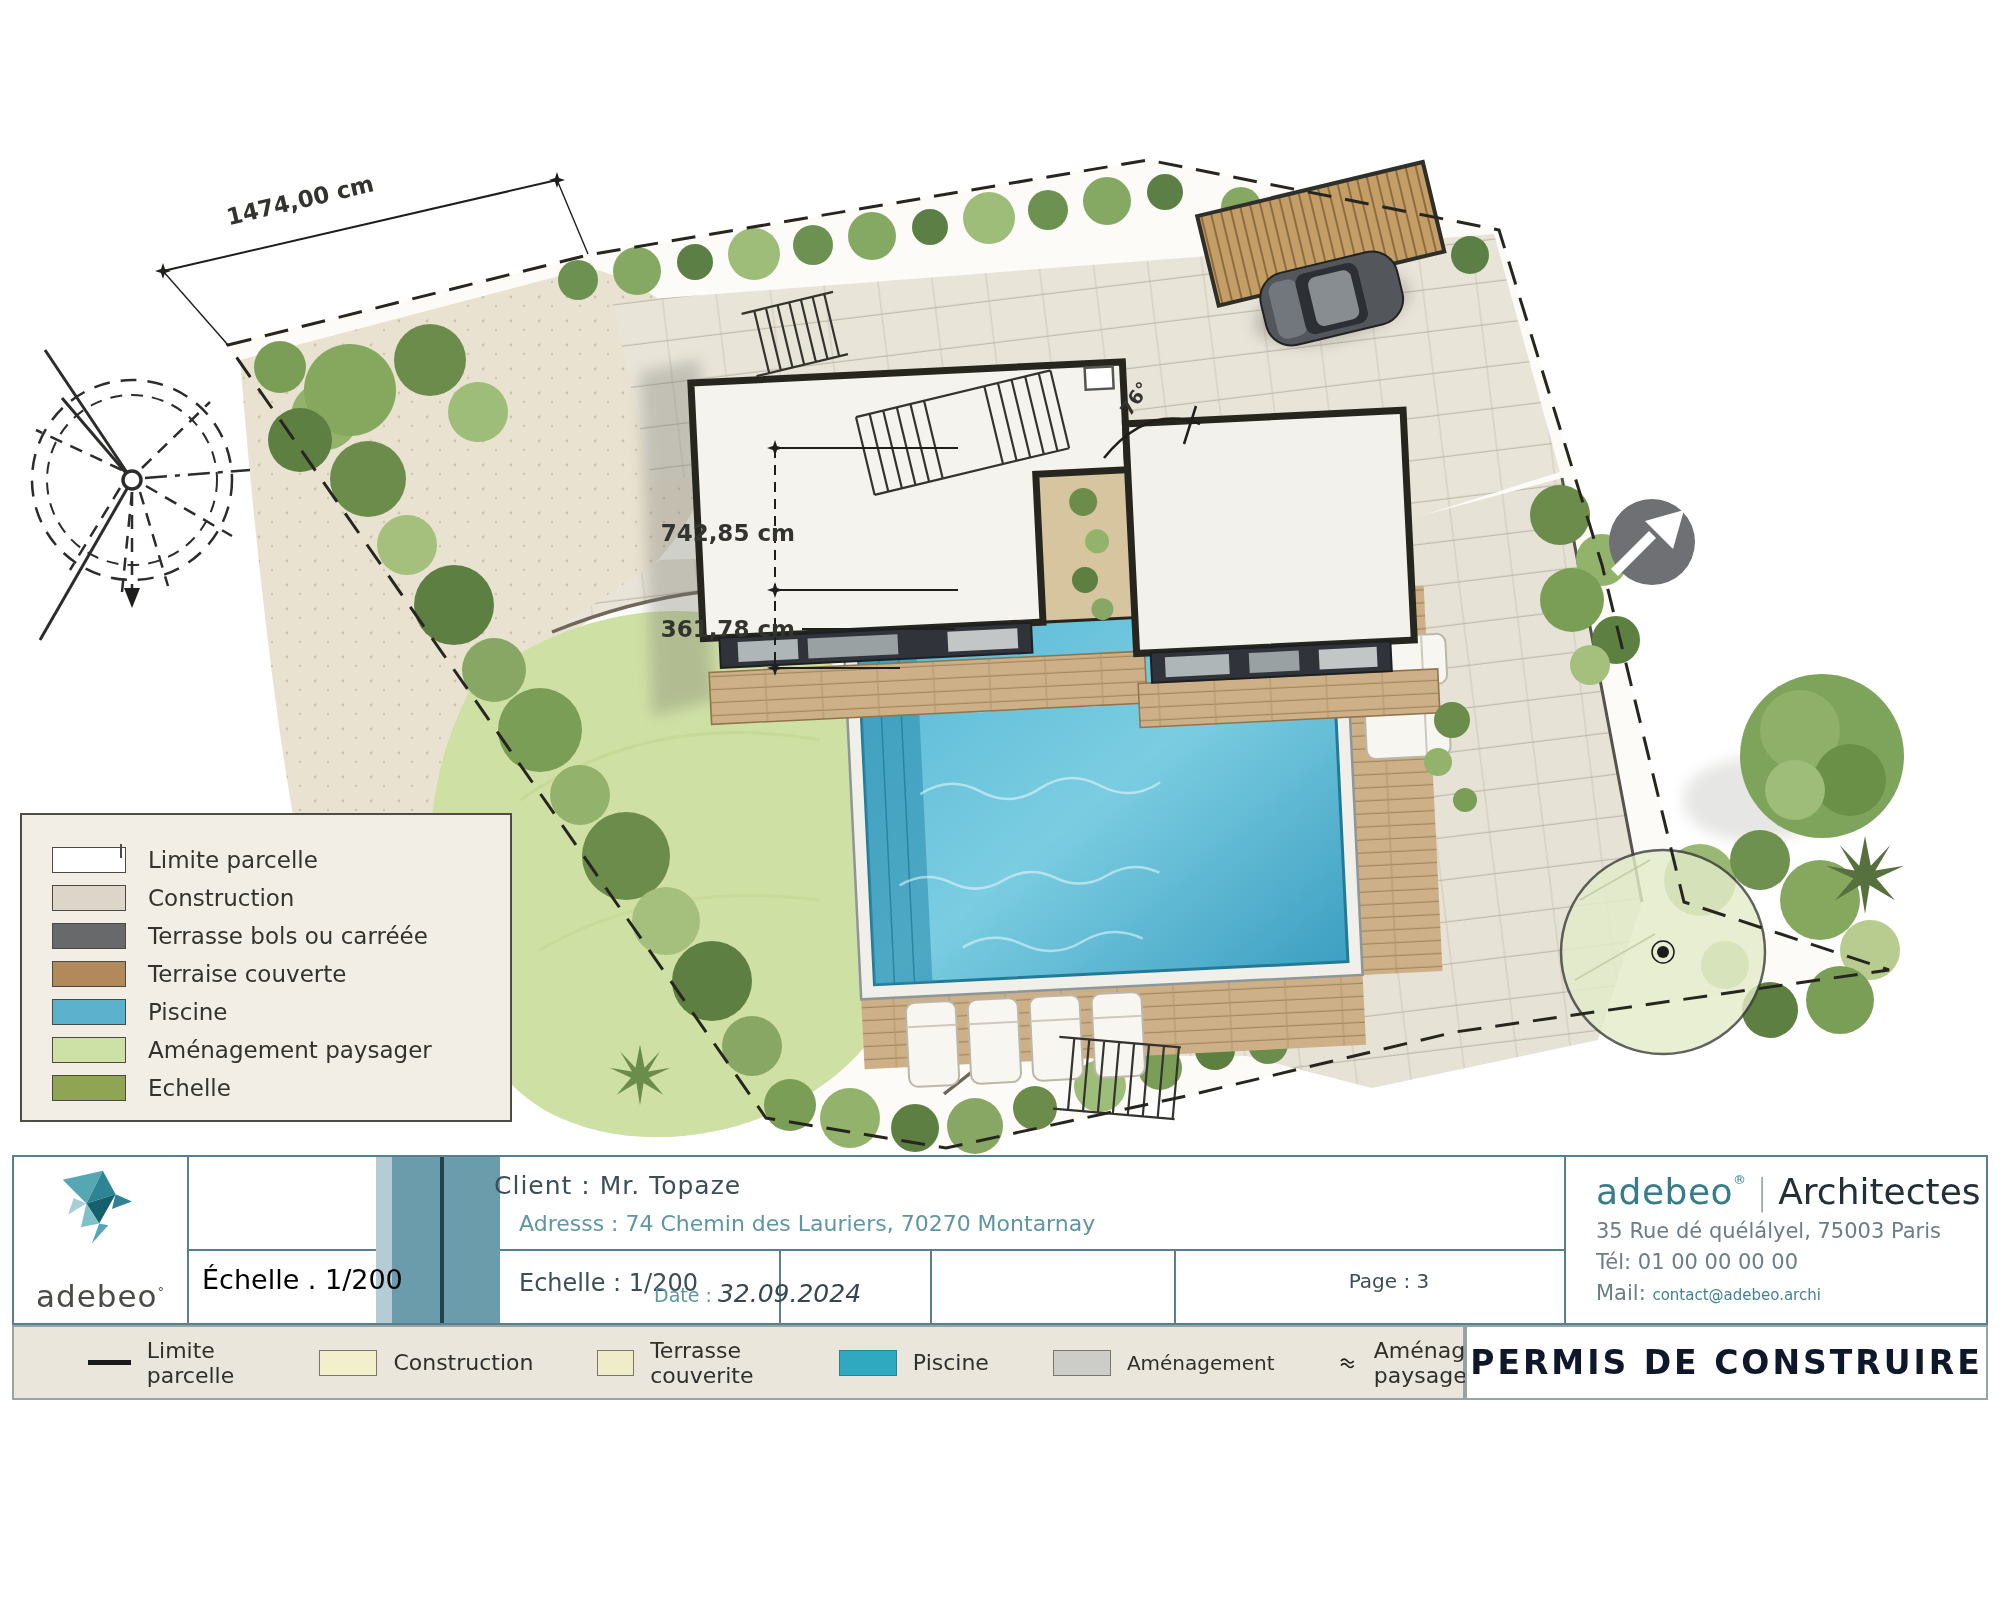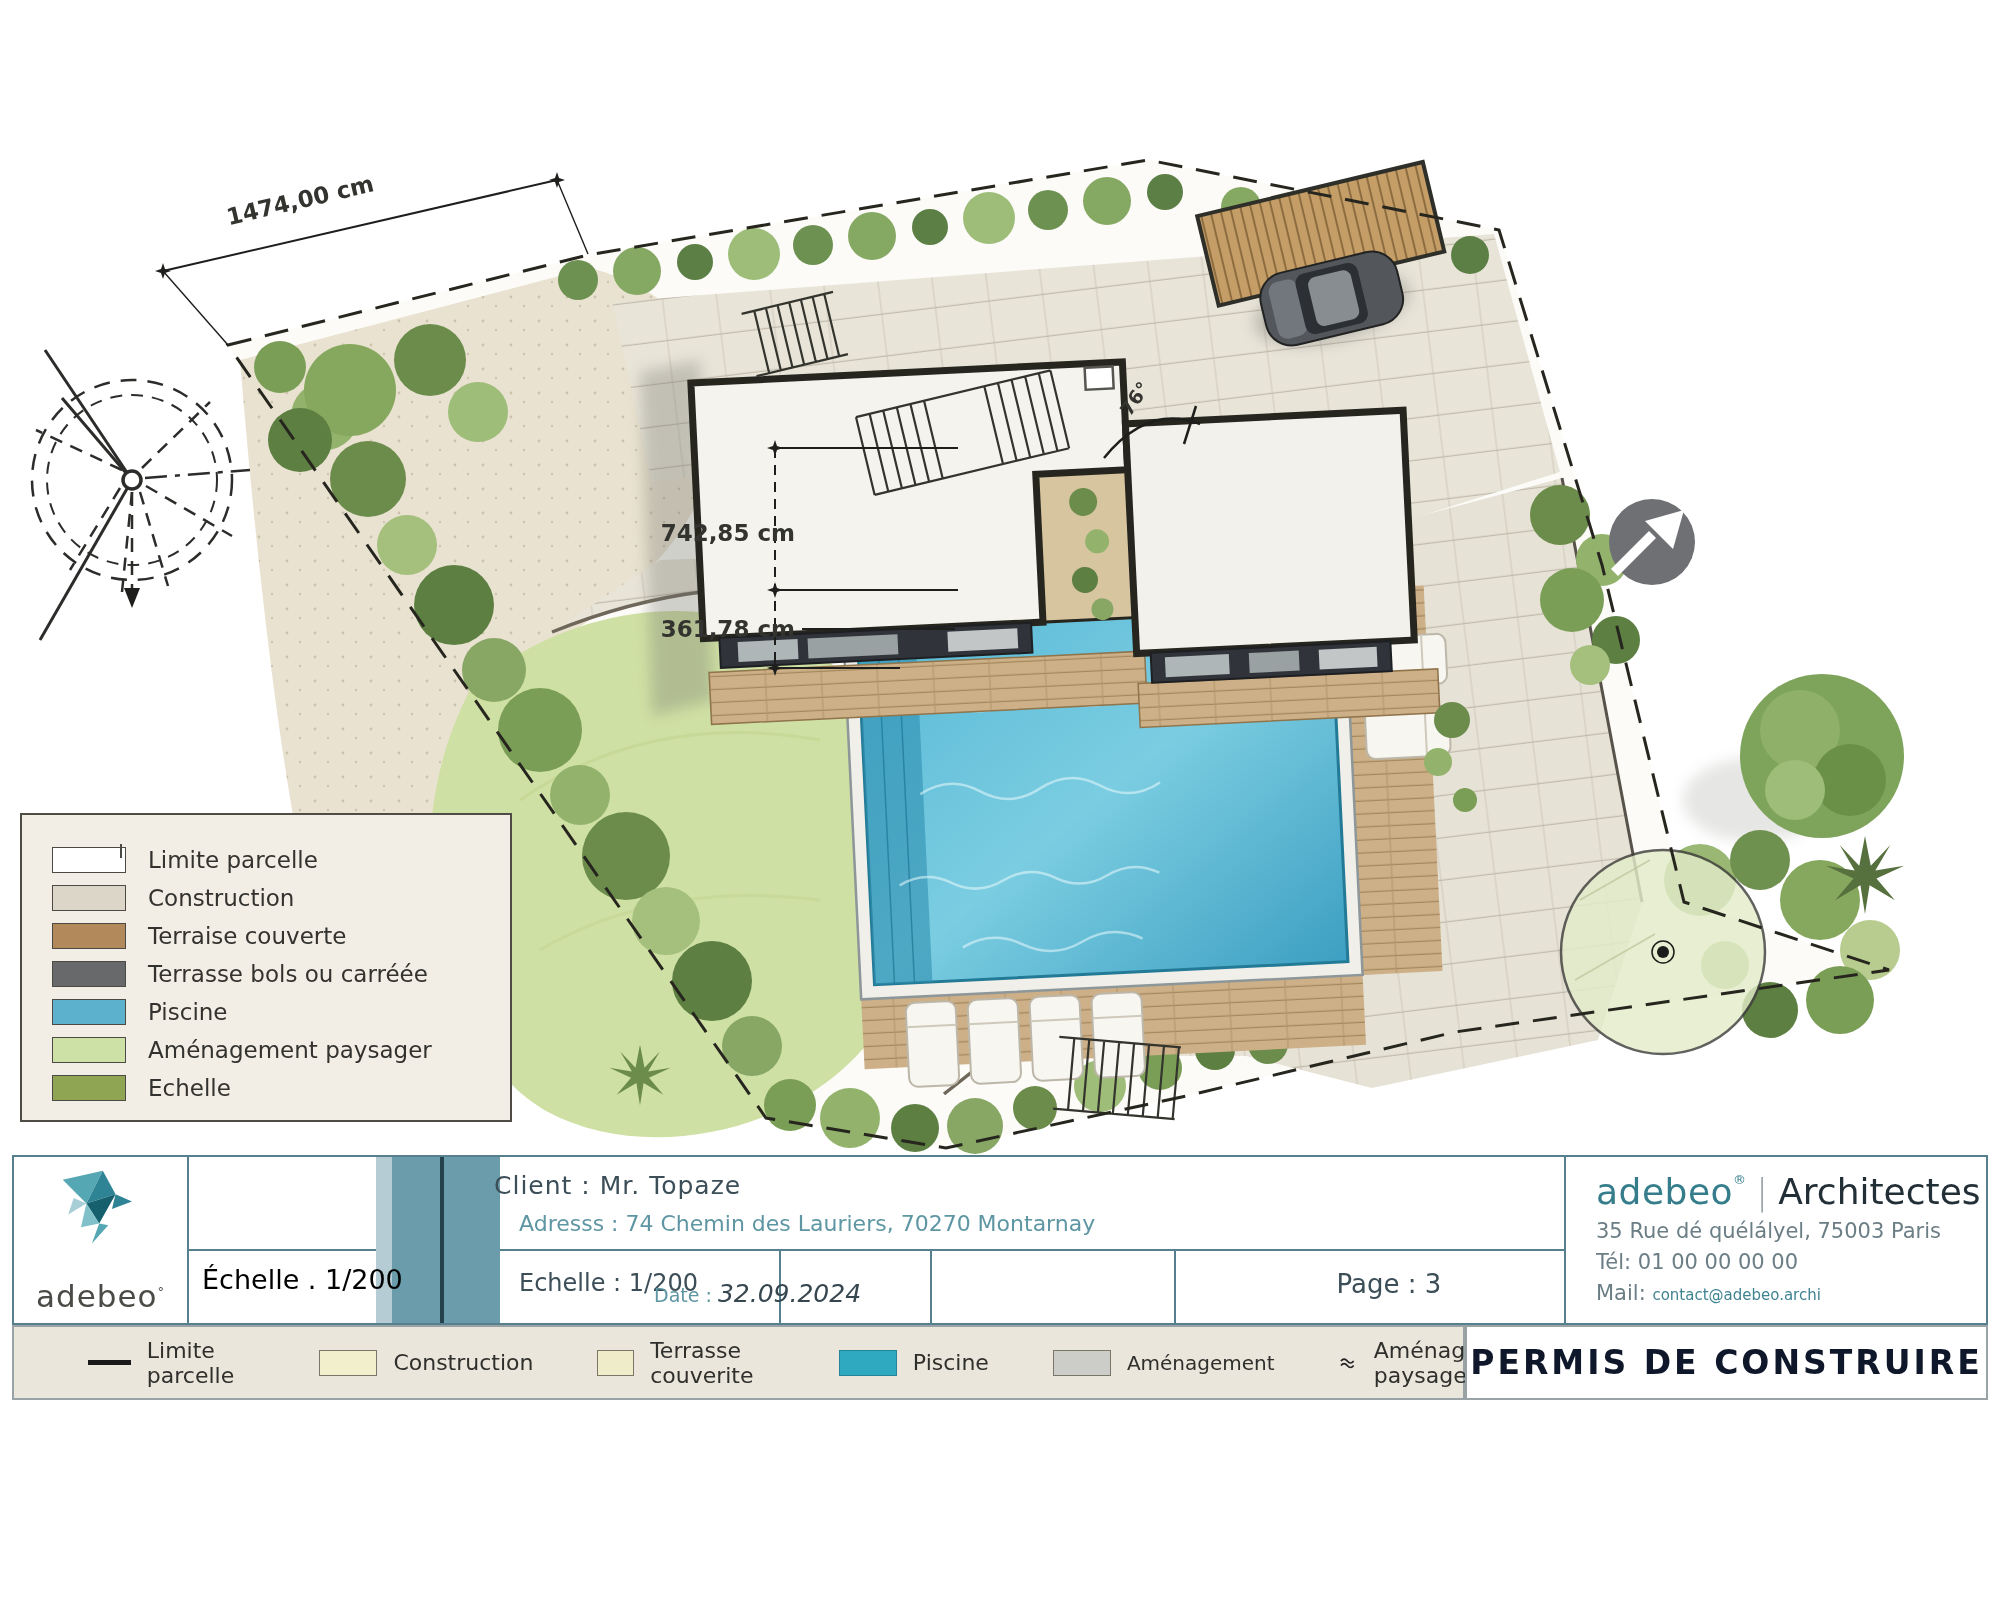--- a/index.html
+++ b/index.html
@@ -24,21 +24,21 @@
   .stripe{position:absolute;top:0;bottom:0;}
   #logo-cell{position:absolute;left:0;top:0;width:173px;height:100%;display:flex;flex-direction:column;
     align-items:center;justify-content:center;gap:27px;}
   #logo-word{font-size:31px;color:#4a4a46;letter-spacing:1px;margin-top:2px;}
   #logo-word sup{font-size:13px;}
   .tb-client{position:absolute;left:480px;top:14px;font-size:25px;letter-spacing:1px;color:#3c4e57;}
   .tb-addr{position:absolute;left:505px;top:54px;font-size:22px;color:#5e96a3;}
   .tb-echelle2{position:absolute;left:505px;top:112px;font-size:24px;color:#3c4e57;}
   .tb-date{position:absolute;left:640px;top:122px;font-size:19px;color:#5e96a3;}
   .tb-date i{color:#37474f;font-size:25px;}
-  .tb-page{position:absolute;left:1160px;width:430px;top:112px;text-align:center;font-size:26px;color:#3c4e57;}
+  .tb-page{position:absolute;left:1160px;width:430px;top:112px;text-align:center;font-size:20px;color:#3c4e57;}
   .tb-left-scale{position:absolute;left:188px;top:107px;font-size:27px;color:#000000;}
   #firm{position:absolute;left:1550px;top:0;right:0;bottom:0;padding:14px 0 0 32px;}
   #firm-name{font-size:36px;}
   #firm-name .fn1{color:#367d8c;letter-spacing:.5px;}
   #firm-name .reg{font-size:13px;color:#367d8c;vertical-align:20px;}
   #firm-name .div{color:#9aa5aa;font-weight:200;padding:0 10px;}
   #firm-name .fn2{color:#232f36;}
   .firm-sub{font-size:21px;color:#6b7e85;margin-top:7px;}
   .firm-sub .mailv{color:#3f8391;font-size:15px;}
 
@@ -352,26 +352,26 @@
   <div id="legendbox">
     <div class="lg-row">
       <span class="lg-sw outline" style="background: rgb(255, 255, 255);"></span>
       <span class="lg-lab">Limite parcelle</span>
     </div>
     <div class="lg-row">
       <span class="lg-sw tex1" style="background: rgb(220, 214, 200);"></span>
       <span class="lg-lab">Construction</span>
     </div>
     <div class="lg-row">
+      <span class="lg-sw" style="background: rgb(103, 105, 107);"></span>
+      <span class="lg-lab">Terrasse bols ou carréée</span>
+    </div>
+    <div class="lg-row">
       <span class="lg-sw tex1" style="background: rgb(178, 137, 90);"></span>
       <span class="lg-lab">Terraise couverte</span>
-    </div>
-    <div class="lg-row">
-      <span class="lg-sw" style="background: rgb(103, 105, 107);"></span>
-      <span class="lg-lab">Terrasse bols ou carréée</span>
     </div>
     <div class="lg-row">
       <span class="lg-sw tex1" style="background: rgb(92, 178, 204);"></span>
       <span class="lg-lab">Piscine</span>
     </div>
     <div class="lg-row">
       <span class="lg-sw" style="background: rgb(205, 224, 166);"></span>
       <span class="lg-lab">Aménagement paysager</span>
     </div>
     <div class="lg-row">

